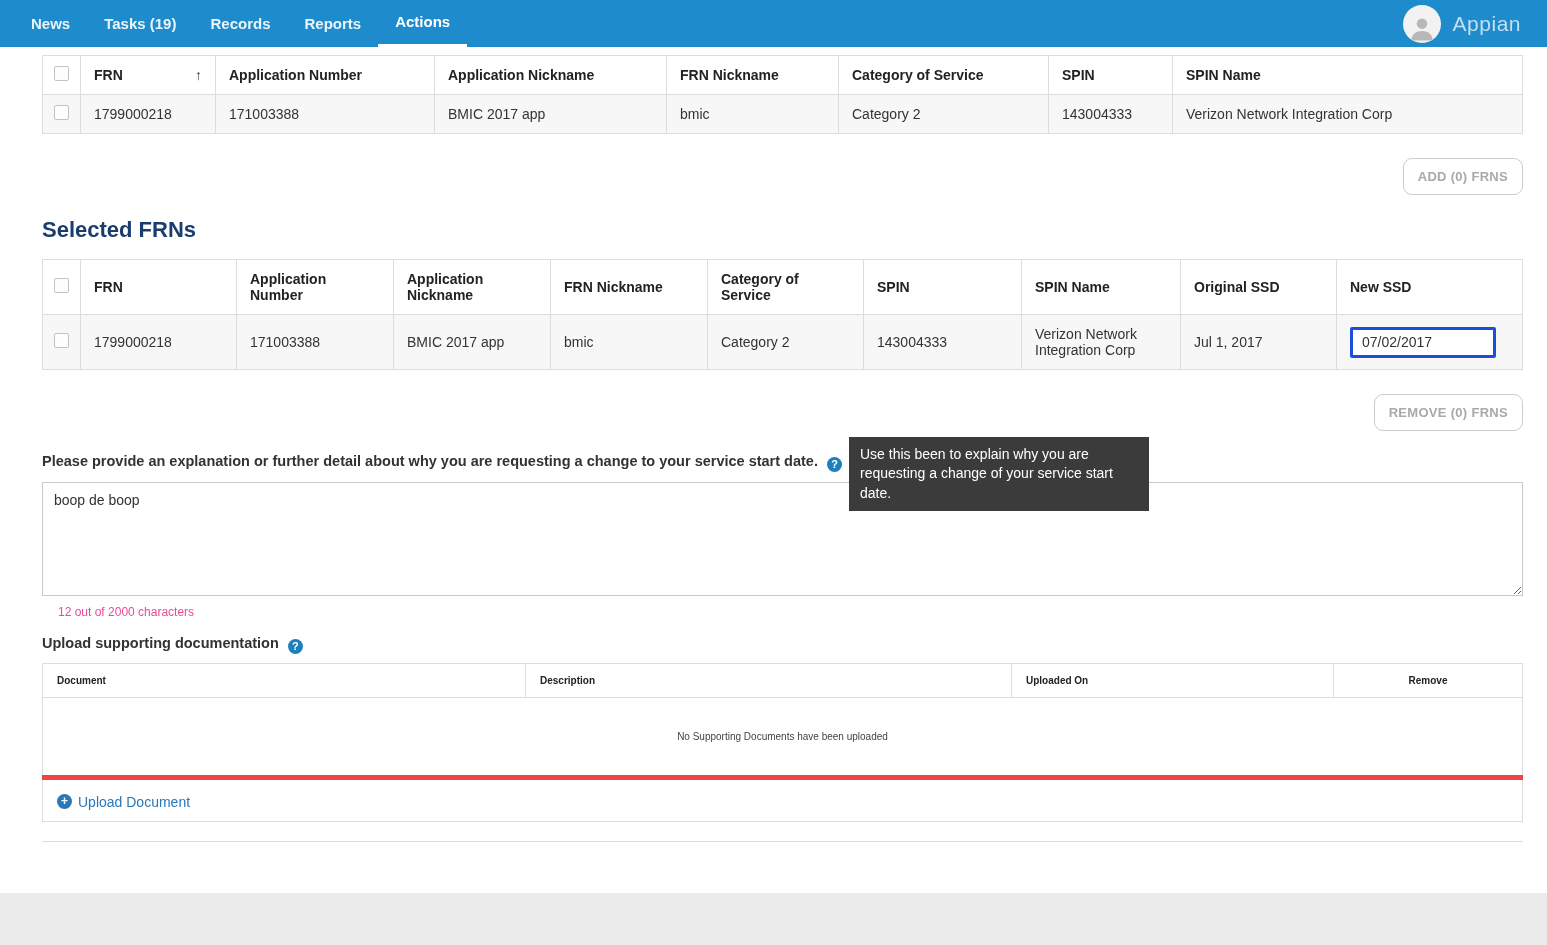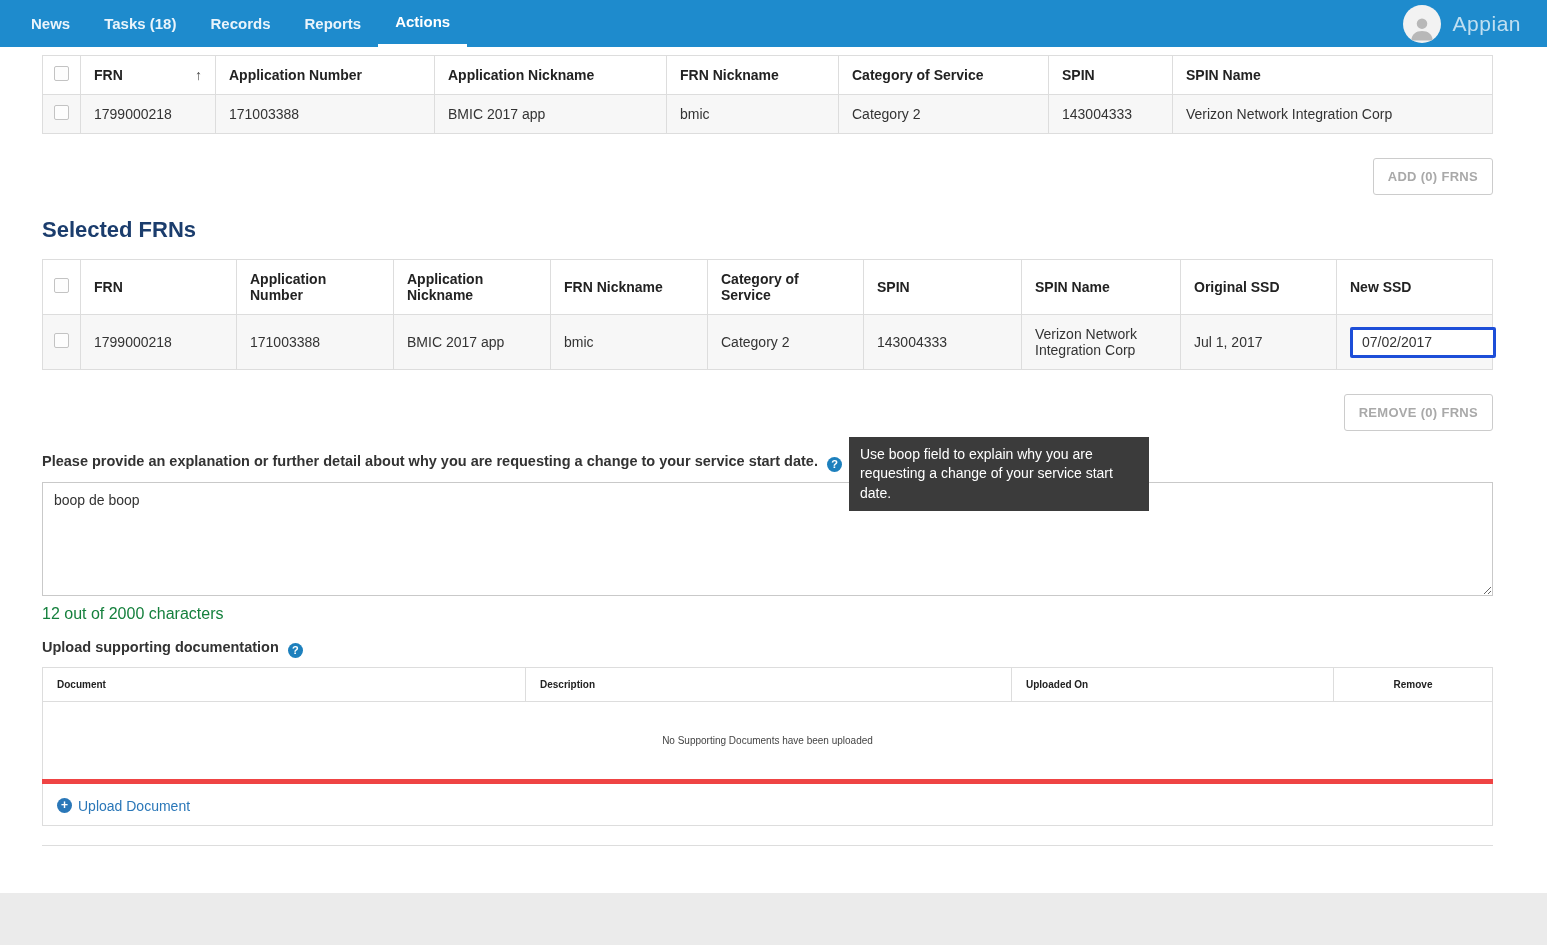--- a/index.html
+++ b/index.html
@@ -50,21 +50,21 @@
   .avatar svg { width: 30px; height: 30px; }
   .brand {
     color: rgba(255,255,255,0.72);
     font-size: 21px;
     letter-spacing: 0.5px;
   }
   
   .content {
     background: #fff;
     min-height: 846px;
-    padding: 8px 54px 26px 42px;
+    padding: 8px 24px 26px 42px;
   }
   table.grid {
     width: 100%;
     border-collapse: collapse;
     font-size: 14px;
     color: #333;
     table-layout: fixed;
   }
   table.grid th, table.grid td {
     border: 1px solid #ddd;
@@ -89,21 +89,21 @@
   .btn-row { text-align: right; margin: 24px 0 18px; }
   .btn-disabled {
     display: inline-block;
     border: 1px solid #ccc;
     color: #a9a9a9;
     background: #fff;
     font-size: 13px;
     font-weight: bold;
     font-family: "Liberation Sans", sans-serif;
     padding: 10px 14px;
-    border-radius: 3px;
+    border-radius: 9px;
     letter-spacing: 0.3px;
   }
   h2.section-title {
     color: #1b3d6d;
     font-size: 22px;
     font-weight: bold;
     margin: 22px 0 16px;
   }
   .ssd-input {
     width: 146px;
@@ -139,21 +139,21 @@
   textarea.explanation {
     width: 100%;
     height: 114px;
     border: 1px solid #c9c9c9;
     padding: 8px 11px;
     font-size: 14px;
     font-family: "Liberation Sans", sans-serif;
     color: #333;
     line-height: 1.4;
   }
-  .char-count { font-size: 16px; color: #15803d; margin: 5px 0 16px; }
+  .char-count { font-size: 12px; color: #ec4899; margin: 5px 16px 16px; }
   
   .upload-label { margin: 6px 0 9px; }
   table.upload { width: 100%; border-collapse: collapse; font-size: 10px; table-layout: fixed; }
   table.upload th {
     border: 1px solid #ddd;
     padding: 11px 14px;
     text-align: left;
     font-weight: bold;
     color: #222;
     background: #fff;
@@ -225,21 +225,21 @@
     line-height: 1.38;
     padding: 8px 11px;
     z-index: 20;
   }
 </style>
 </head>
 <body>
 
 <header class="topbar">
   <div class="nav-item">News</div>
-  <div class="nav-item">Tasks (18)</div>
+  <div class="nav-item">Tasks (19)</div>
   <div class="nav-item">Records</div>
   <div class="nav-item">Reports</div>
   <div class="nav-item active">Actions</div>
   <div class="topbar-right">
     <div class="avatar">
       <svg viewBox="0 0 24 24">
         <circle cx="12" cy="8.5" r="4.2" fill="#b8b8b8"></circle>
         <path d="M3.5 22c0-5 3.8-7.6 8.5-7.6s8.5 2.6 8.5 7.6z" fill="#b8b8b8"></path>
       </svg>
     </div>
@@ -391,13 +391,13 @@
       <span>Upload Document</span>
     </a>
   </div>
 
   <hr class="divider">
 
   
 
 </main>
 
-<div class="tooltip">Use boop field to explain why you are requesting a change of your service start date.</div>
+<div class="tooltip">Use this been to explain why you are requesting a change of your service start date.</div>
 
 </body></html>

